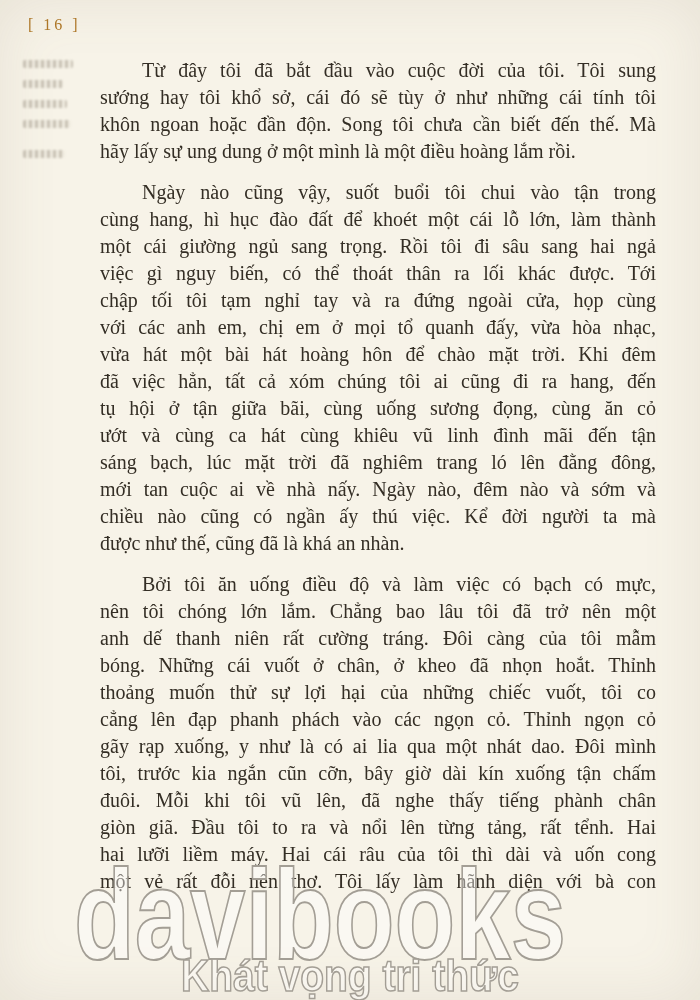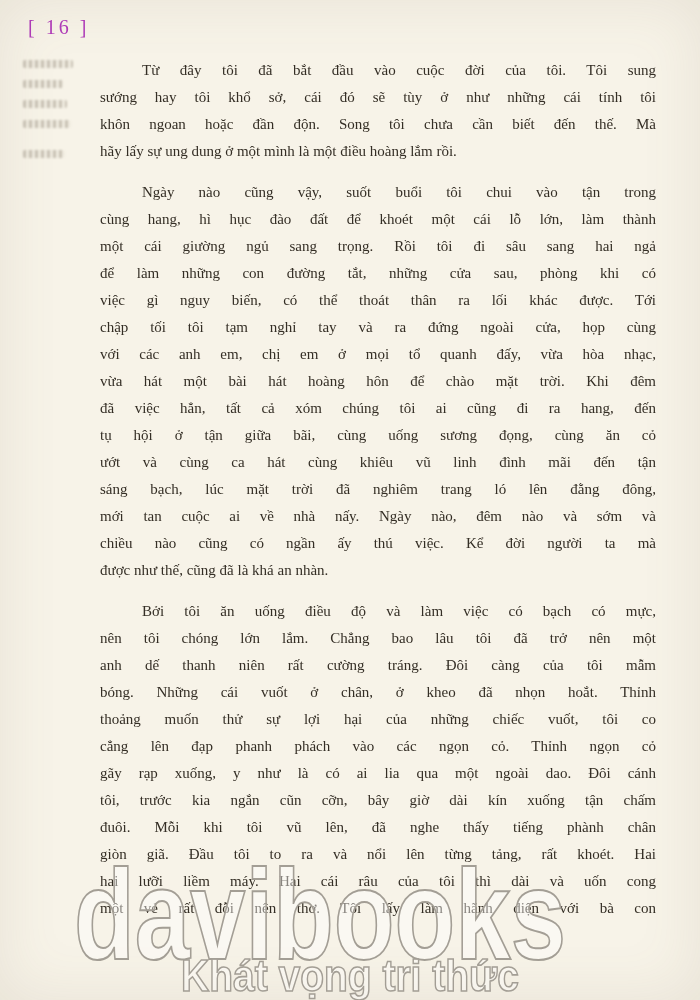--- a/index.html
+++ b/index.html
@@ -13,23 +13,23 @@
     background: #f7f3e8;
     overflow: hidden;
     font-family: "Liberation Serif", "DejaVu Serif", serif;
     box-shadow: inset 0 0 60px rgba(120,105,80,0.12);
   }
   
   .page-number {
     position: absolute;
     left: 28px;
     top: 16px;
-    font-size: 20px;
+    font-size: 16px;
     letter-spacing: 3px;
-    color: #a21caf;
+    color: #a16207;
     opacity: 0.85;
   }
   
   .margin-marks {
     position: absolute;
     left: 23px;
     top: 58px;
     width: 52px;
     height: 110px;
   }
@@ -42,21 +42,21 @@
     filter: blur(1px);
     border-radius: 2px;
   }
   
   .text-block {
     position: absolute;
     left: 100px;
     top: 57px;
     width: 556px;
     color: #342e25;
-    font-size: 15px;
+    font-size: 20px;
     line-height: 27px;
   }
   .paragraph { margin: 0 0 14px 0; }
   .line {
     text-align: justify;
     text-align-last: justify;
   }
   .line.first { text-indent: 42px; }
   .line.last  { text-align-last: left; }
   
@@ -86,44 +86,43 @@
     <div class="paragraph">
         <div class="line first">Từ đây tôi đã bắt đầu vào cuộc đời của tôi. Tôi sung</div>
         <div class="line">sướng hay tôi khổ sở, cái đó sẽ tùy ở như những cái tính tôi</div>
         <div class="line">khôn ngoan hoặc đần độn. Song tôi chưa cần biết đến thế. Mà</div>
         <div class="line last">hãy lấy sự ung dung ở một mình là một điều hoàng lắm rồi.</div>
       </div>
     <div class="paragraph">
         <div class="line first">Ngày nào cũng vậy, suốt buổi tôi chui vào tận trong</div>
         <div class="line">cùng hang, hì hục đào đất để khoét một cái lỗ lớn, làm thành</div>
         <div class="line">một cái giường ngủ sang trọng. Rồi tôi đi sâu sang hai ngả</div>
-        <div class="line">để làm những con đường tắt, những cửa sau, phòng khi có</div>
         <div class="line">việc gì nguy biến, có thể thoát thân ra lối khác được. Tới</div>
         <div class="line">chập tối tôi tạm nghỉ tay và ra đứng ngoài cửa, họp cùng</div>
         <div class="line">với các anh em, chị em ở mọi tổ quanh đấy, vừa hòa nhạc,</div>
         <div class="line">vừa hát một bài hát hoàng hôn để chào mặt trời. Khi đêm</div>
         <div class="line">đã việc hẳn, tất cả xóm chúng tôi ai cũng đi ra hang, đến</div>
         <div class="line">tụ hội ở tận giữa bãi, cùng uống sương đọng, cùng ăn cỏ</div>
         <div class="line">ướt và cùng ca hát cùng khiêu vũ linh đình mãi đến tận</div>
         <div class="line">sáng bạch, lúc mặt trời đã nghiêm trang ló lên đằng đông,</div>
         <div class="line">mới tan cuộc ai về nhà nấy. Ngày nào, đêm nào và sớm và</div>
         <div class="line">chiều nào cũng có ngần ấy thú việc. Kể đời người ta mà</div>
         <div class="line last">được như thế, cũng đã là khá an nhàn.</div>
       </div>
     <div class="paragraph">
         <div class="line first">Bởi tôi ăn uống điều độ và làm việc có bạch có mực,</div>
         <div class="line">nên tôi chóng lớn lắm. Chẳng bao lâu tôi đã trở nên một</div>
         <div class="line">anh dế thanh niên rất cường tráng. Đôi càng của tôi mẫm</div>
         <div class="line">bóng. Những cái vuốt ở chân, ở kheo đã nhọn hoắt. Thỉnh</div>
         <div class="line">thoảng muốn thử sự lợi hại của những chiếc vuốt, tôi co</div>
         <div class="line">cẳng lên đạp phanh phách vào các ngọn cỏ. Thỉnh ngọn cỏ</div>
-        <div class="line">gãy rạp xuống, y như là có ai lia qua một ngoài dao. Đôi cánh</div>
+        <div class="line">gãy rạp xuống, y như là có ai lia qua một nhát dao. Đôi mình</div>
         <div class="line">tôi, trước kia ngắn cũn cỡn, bây giờ dài kín xuống tận chấm</div>
         <div class="line">đuôi. Mỗi khi tôi vũ lên, đã nghe thấy tiếng phành chân</div>
-        <div class="line">giòn giã. Đầu tôi to ra và nổi lên từng tảng, rất khoét. Hai</div>
+        <div class="line">giòn giã. Đầu tôi to ra và nổi lên từng tảng, rất tểnh. Hai</div>
         <div class="line">hai lưỡi liềm máy. Hai cái râu của tôi thì dài và uốn cong</div>
         <div class="line">một vẻ rất đỗi nên thơ. Tôi lấy làm hãnh diện với bà con</div>
       </div>
   </div>
 
   <svg class="watermark-svg" width="700" height="1000" viewBox="0 0 700 1000">
     <text x="320" y="959" text-anchor="middle" font-family="Liberation Sans, DejaVu Sans, sans-serif" font-weight="bold" font-size="128" textLength="492" lengthAdjust="spacingAndGlyphs" fill="rgba(255,255,255,0.42)" stroke="#a39e95" stroke-width="2">davibooks</text>
     <text x="350" y="991" text-anchor="middle" font-family="Liberation Sans, DejaVu Sans, sans-serif" font-weight="bold" font-size="45" textLength="338" lengthAdjust="spacingAndGlyphs" fill="rgba(255,255,255,0.42)" stroke="#a39e95" stroke-width="1.6">Khát vọng tri thức</text>
   </svg>
 

